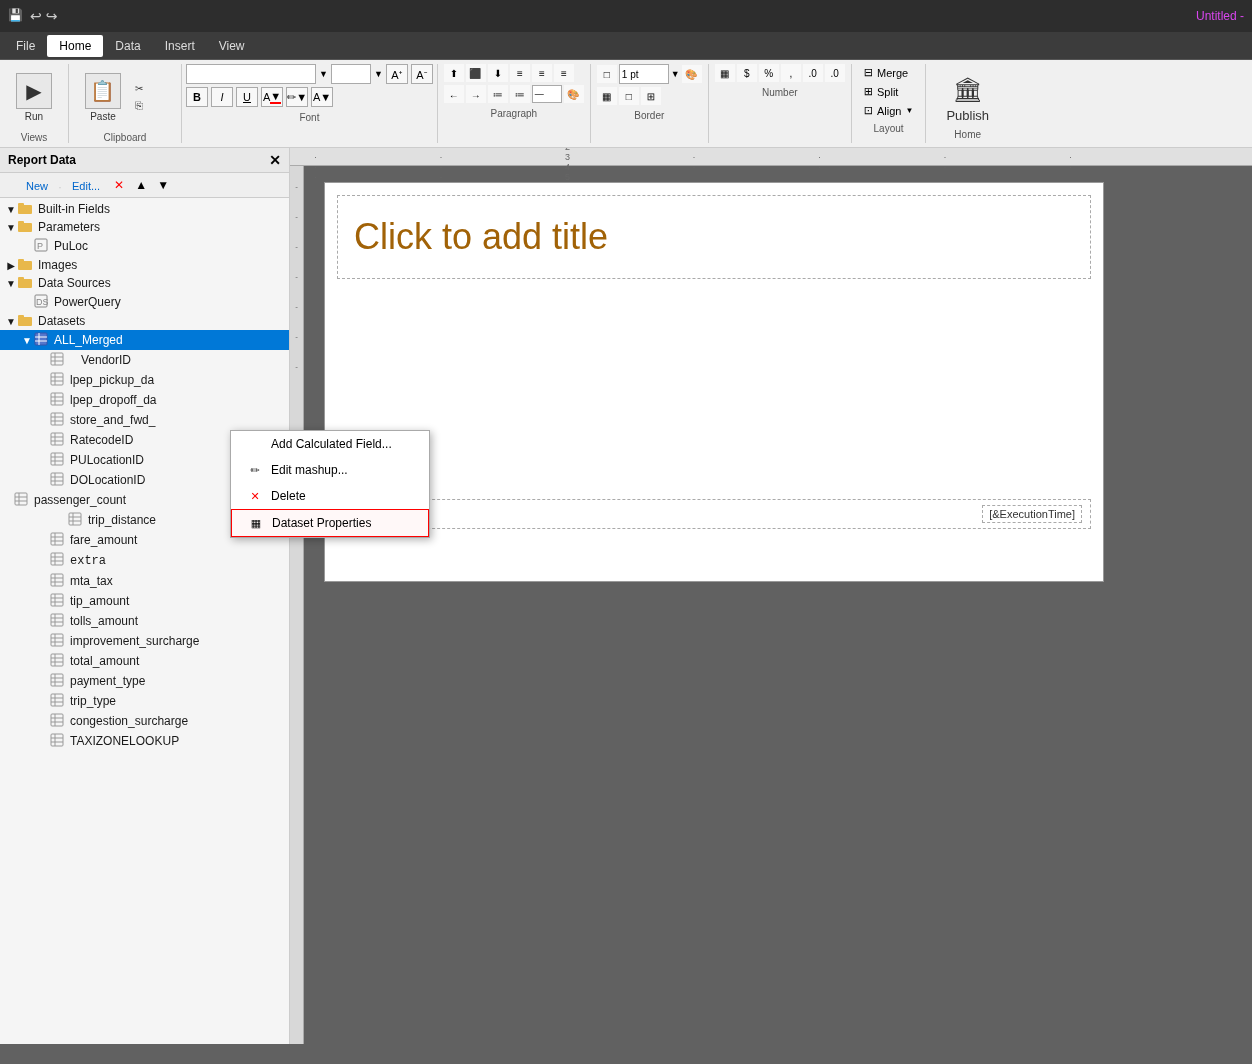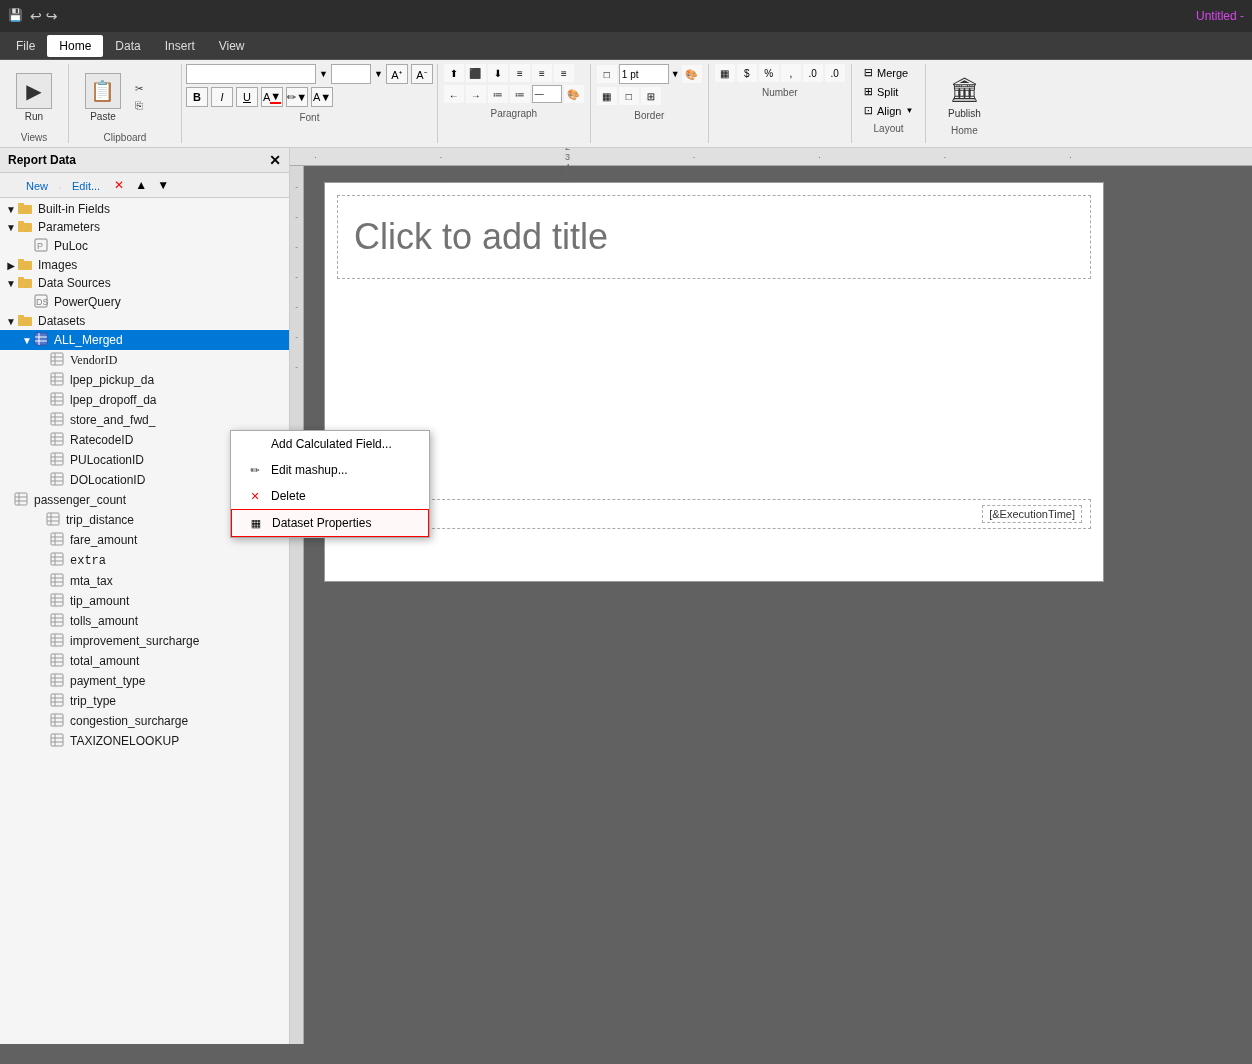--- a/index.html
+++ b/index.html
@@ -275,21 +275,21 @@
     .report-title-area {
       border: 1px dashed #aaa;
       margin: 12px;
       padding: 20px 16px;
       min-height: 80px;
       display: flex;
       align-items: center;
     }
     .report-title-placeholder {
       font-size: 36px;
-      color: #737373;
+      color: #a16207;
       font-weight: 300;
       text-align: right;
     }
     .report-footer-area {
       border: 1px dashed #aaa;
       margin: 8px 12px;
       padding: 4px 8px;
       display: flex;
       justify-content: flex-end;
       min-height: 30px;
@@ -466,21 +466,21 @@
       <span>⊡</span>
       <span>Align</span>
       <span style="font-size:8px;">▼</span>
     </div>
     <div class="ribbon-group-label">Layout</div>
   </div>
 
   <div class="share-section">
     <div class="ribbon-btn-large" style="margin-top:4px;">
       <div style="width:36px;height:36px;display:flex;align-items:center;justify-content:center;font-size:24px;">🏛</div>
-      <span style="font-size:10px;">Publish</span>
+      <span style="font-size:13px;">Publish</span>
     </div>
     <div class="ribbon-group-label">Home</div>
   </div>
 </div>
 
 <div class="main-layout">
 
   <div class="report-data-panel">
     <div class="panel-header">
       <span class="panel-header-title">Report Data</span>
@@ -562,21 +562,21 @@
           <span style="margin-left: 3px;">ALL_Merged</span>
         </div>
         <div class="tree-item" style="padding-left: 36px;">
           <span class="tree-expand"></span>
           <span class="tree-icon" style="color: rgb(85, 85, 85);"><svg width="14" height="14" viewBox="0 0 14 14">
               <rect x="1" y="1" width="12" height="12" rx="1" fill="none" stroke="#999" stroke-width="1"></rect>
               <line x1="1" y1="5" x2="13" y2="5" stroke="#999" stroke-width="1"></line>
               <line x1="1" y1="9" x2="13" y2="9" stroke="#999" stroke-width="1"></line>
               <line x1="5" y1="1" x2="5" y2="13" stroke="#999" stroke-width="1"></line>
             </svg></span>
-          <span style="margin-left: 3px; font-family: Liberation Serif, serif;">VendorID</span>
+          <span style="margin-left: 14px;">VendorID</span>
         </div>
         <div class="tree-item" style="padding-left: 36px;">
           <span class="tree-expand"></span>
           <span class="tree-icon" style="color: rgb(85, 85, 85);"><svg width="14" height="14" viewBox="0 0 14 14">
               <rect x="1" y="1" width="12" height="12" rx="1" fill="none" stroke="#999" stroke-width="1"></rect>
               <line x1="1" y1="5" x2="13" y2="5" stroke="#999" stroke-width="1"></line>
               <line x1="1" y1="9" x2="13" y2="9" stroke="#999" stroke-width="1"></line>
               <line x1="5" y1="1" x2="5" y2="13" stroke="#999" stroke-width="1"></line>
             </svg></span>
           <span style="margin-left: 3px;">lpep_pickup_da</span>
@@ -634,21 +634,21 @@
         <div class="tree-item" style="">
           <span class="tree-expand"></span>
           <span class="tree-icon" style="color: rgb(85, 85, 85);"><svg width="14" height="14" viewBox="0 0 14 14">
               <rect x="1" y="1" width="12" height="12" rx="1" fill="none" stroke="#999" stroke-width="1"></rect>
               <line x1="1" y1="5" x2="13" y2="5" stroke="#999" stroke-width="1"></line>
               <line x1="1" y1="9" x2="13" y2="9" stroke="#999" stroke-width="1"></line>
               <line x1="5" y1="1" x2="5" y2="13" stroke="#999" stroke-width="1"></line>
             </svg></span>
           <span style="margin-left: 3px;">passenger_count</span>
         </div>
-        <div class="tree-item" style="padding-left: 32px;">
+        <div class="tree-item" style="padding-left: 54px;">
           <span class="tree-expand"></span>
           <span class="tree-icon" style="color: rgb(85, 85, 85);"><svg width="14" height="14" viewBox="0 0 14 14">
               <rect x="1" y="1" width="12" height="12" rx="1" fill="none" stroke="#999" stroke-width="1"></rect>
               <line x1="1" y1="5" x2="13" y2="5" stroke="#999" stroke-width="1"></line>
               <line x1="1" y1="9" x2="13" y2="9" stroke="#999" stroke-width="1"></line>
               <line x1="5" y1="1" x2="5" y2="13" stroke="#999" stroke-width="1"></line>
             </svg></span>
           <span style="margin-left: 3px;">trip_distance</span>
         </div>
         <div class="tree-item" style="padding-left: 36px;">

